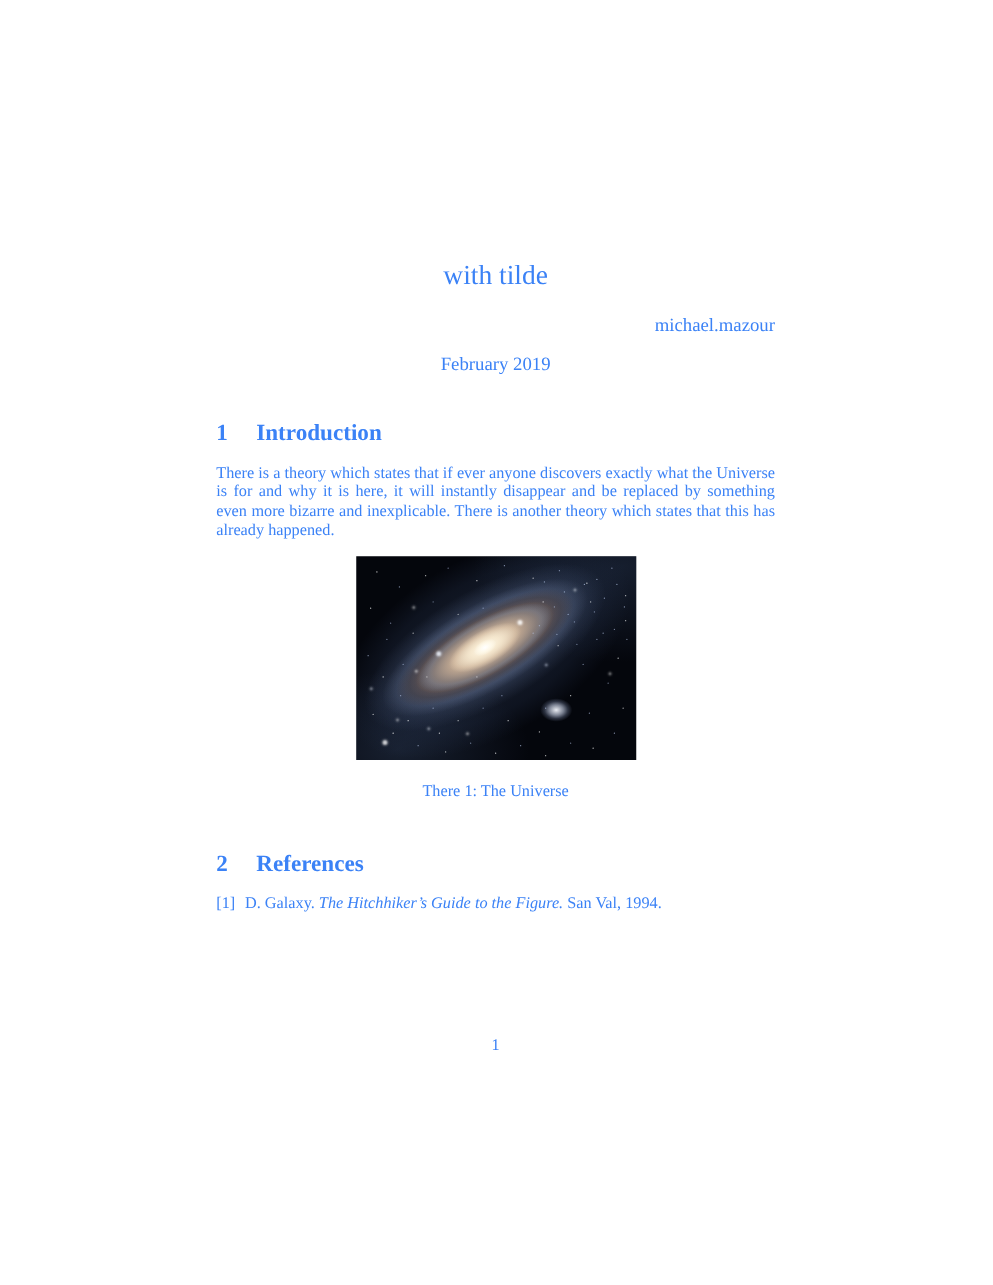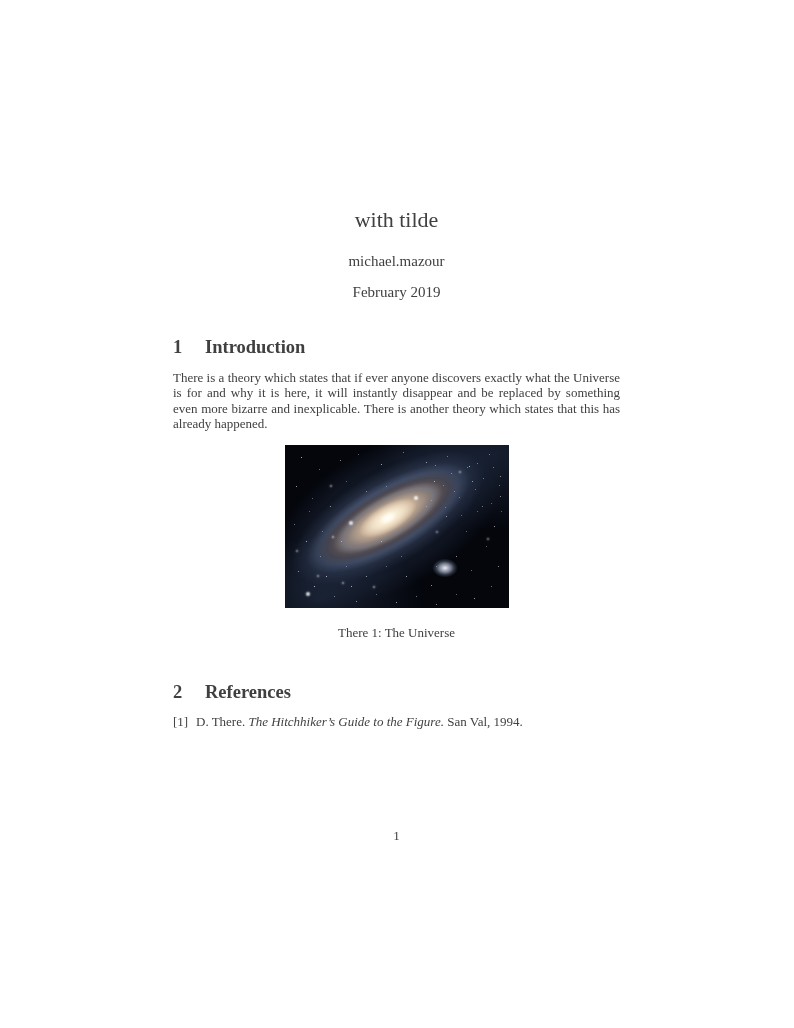--- a/index.html
+++ b/index.html
@@ -10,36 +10,36 @@
   .page {
     position: relative;
     width: 794px;
     height: 1028px;
     margin: 0 auto;
     background: #ffffff;
     box-sizing: border-box;
     padding-top: 207px;
     overflow: hidden;
     font-family: "Liberation Serif", "DejaVu Serif", serif;
-    color: #404040;
+    color: #3b82f6;
   }
 
   .doc-title {
     margin: 0 auto;
     width: 447px;
     margin-left: 173px;
     text-align: center;
     font-size: 22px;
     font-weight: normal;
     line-height: 26px;
   }
   .doc-author {
     margin: 19px 0 0 173px;
     width: 447px;
-    text-align: center;
+    text-align: right;
     font-size: 15px;
     line-height: 18px;
   }
   .doc-date {
     margin: 13px 0 16px 173px;
     width: 447px;
     text-align: center;
     font-size: 15px;
     line-height: 18px;
   }
@@ -254,18 +254,18 @@
     </div>
     <figcaption class="figure-caption">There 1: The Universe</figcaption>
   </figure>
 
   <h2 class="sec-heading h-conclusion"><span class="sec-num">2</span><span>References</span></h2>
 
 
 
   <div class="ref-entry">
     <span class="ref-label">[1]</span>
-    <span class="ref-text"><span>D. There.</span> <span class="ref-title">The Hitchhiker’s Guide to the Figure.</span> <span>San Val, 1994.</span></span>
+    <span class="ref-text"><span>D. Galaxy.</span> <span class="ref-title">The Hitchhiker’s Guide to the Figure.</span> <span>San Val, 1994.</span></span>
   </div>
 
   <div class="page-number">1</div>
 
 </div>
 
 </body></html>

